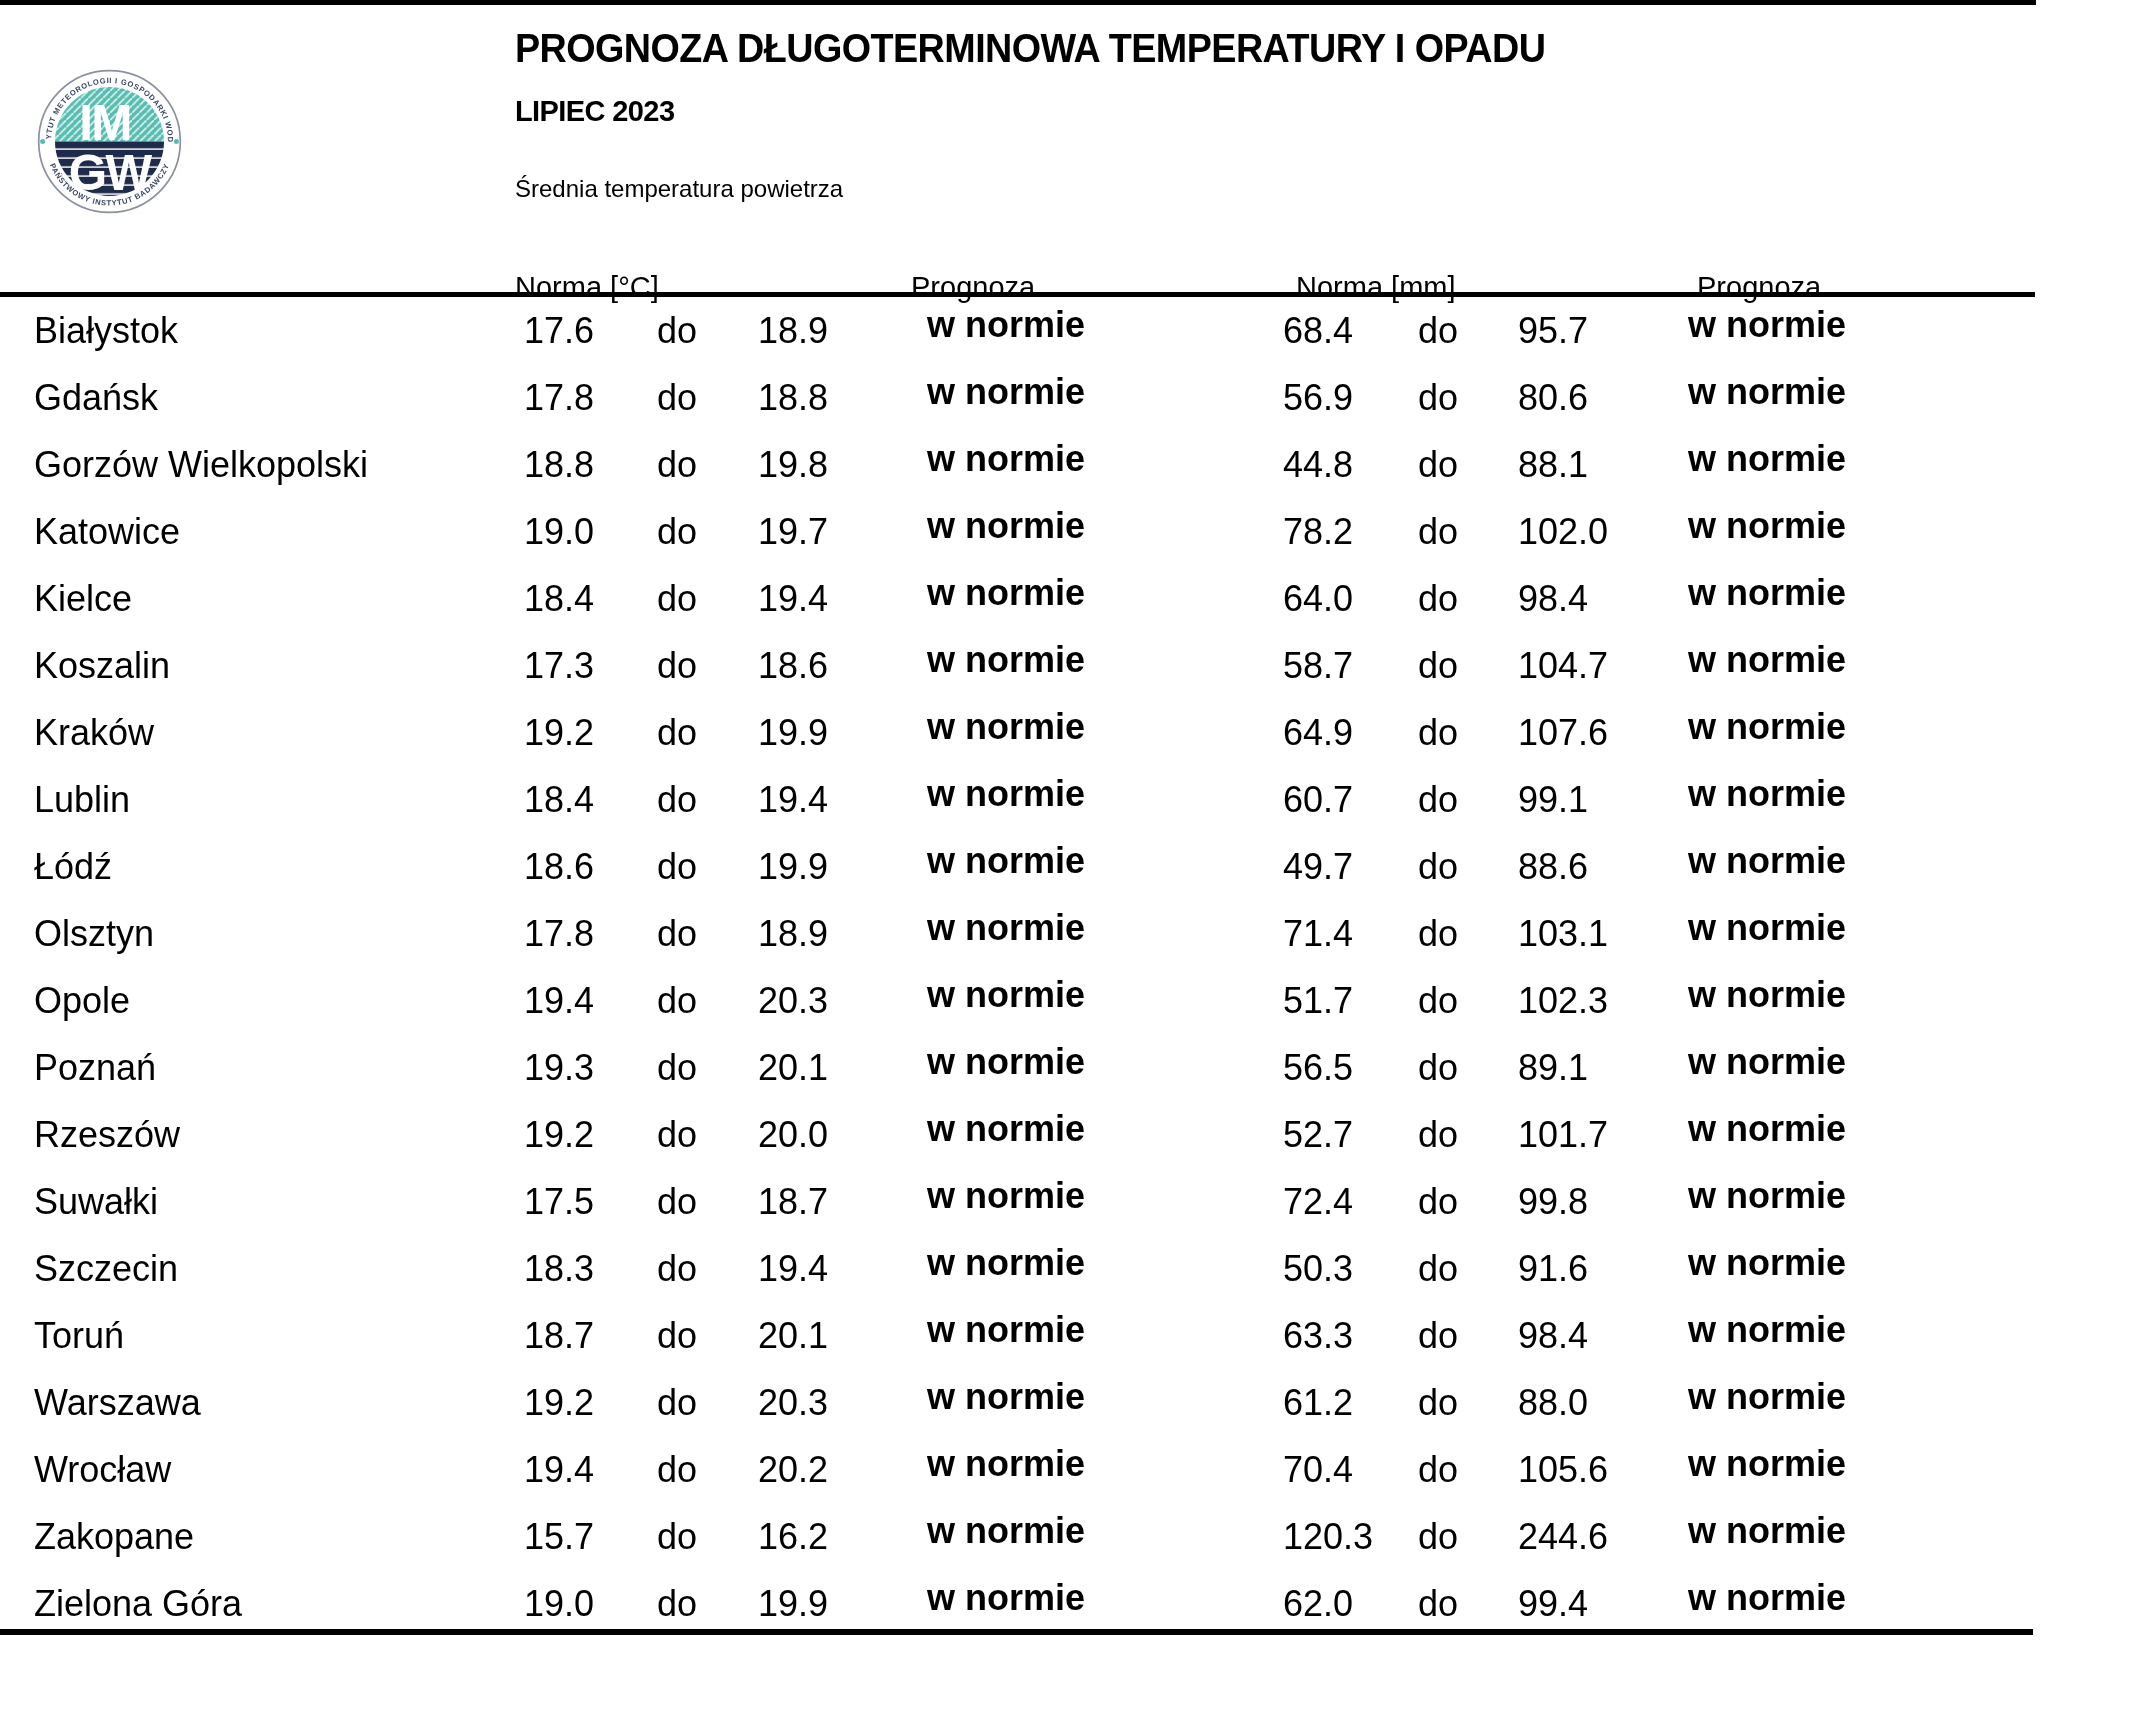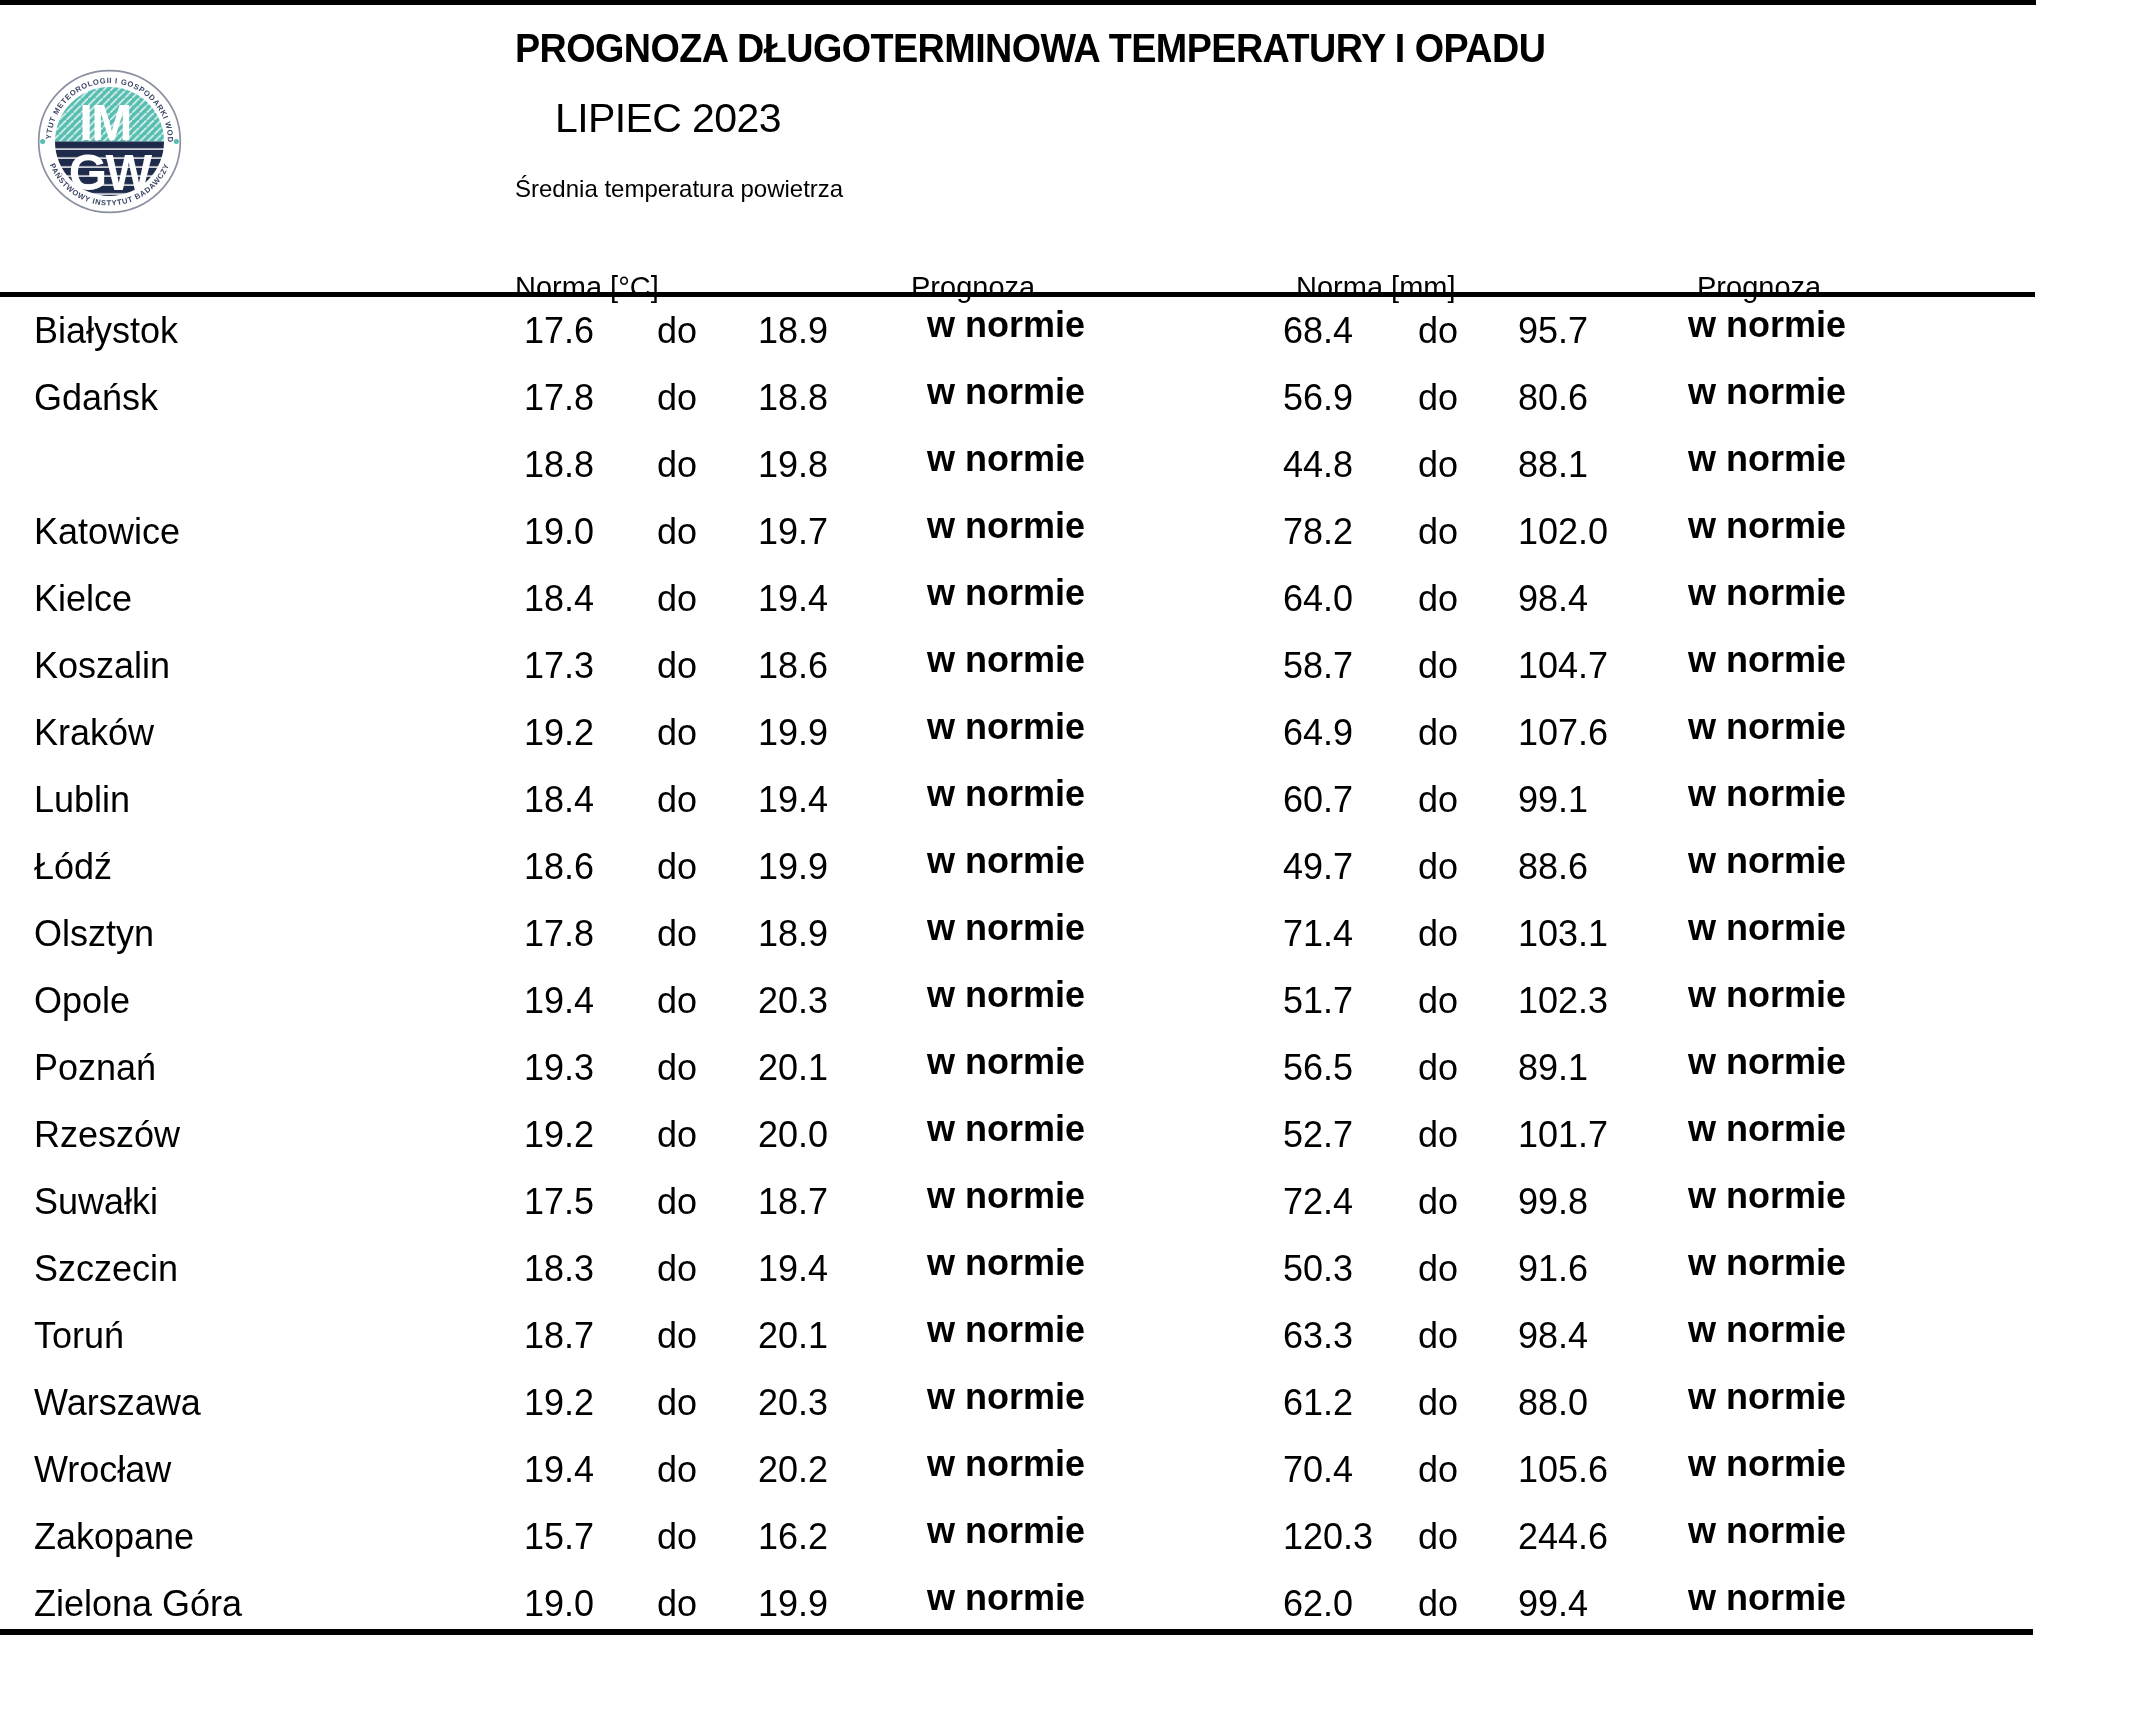--- a/index.html
+++ b/index.html
@@ -16,21 +16,21 @@
   #header-rule{top:292px;height:5px;width:2035px;}
   #bottom-rule{top:1629px;height:5.6px;width:2033px;}
 
   .title{
     position:absolute;left:515px;top:25px;
     font-size:41px;font-weight:700;letter-spacing:-0.6px;
     transform:scaleX(0.92);transform-origin:left top;white-space:nowrap;
   }
   .subtitle{
     position:absolute;left:515px;top:95px;
-    font-size:41px;font-weight:400;letter-spacing:-0.6px;white-space:nowrap;margin-left:40px;
+    font-size:29px;font-weight:700;letter-spacing:-0.6px;white-space:nowrap;
   }
   .sec-hdr{position:absolute;top:175px;font-size:24px;white-space:nowrap;}
   #sec-temp{left:515px;}
   #sec-precip{left:1290px;}
   .col-hdr{position:absolute;top:249px;font-size:29px;white-space:nowrap;margin-top:22px;}
   #hdr-norm-t{left:515px;}
   #hdr-prog-t{left:911px;}
   #hdr-norm-p{left:1296px;}
   #hdr-prog-p{left:1697px;}
 
@@ -131,20 +131,21 @@
         <span class="c-tmin">17.8</span>
         <span class="c-do1">do</span>
         <span class="c-tmax">18.8</span>
         <span class="c-prog1 forecast">w normie</span>
         <span class="c-pmin">56.9</span>
         <span class="c-do2">do</span>
         <span class="c-pmax">80.6</span>
         <span class="c-prog2 forecast">w normie</span>
       </div>
       <div class="row">
+        <span class="c-city">Gorzów Wielkopolski</span>
         <span class="c-tmin">18.8</span>
         <span class="c-do1">do</span>
         <span class="c-tmax">19.8</span>
         <span class="c-prog1 forecast">w normie</span>
         <span class="c-pmin">44.8</span>
         <span class="c-do2">do</span>
         <span class="c-pmax">88.1</span>
         <span class="c-prog2 forecast">w normie</span>
       </div>
       <div class="row">

